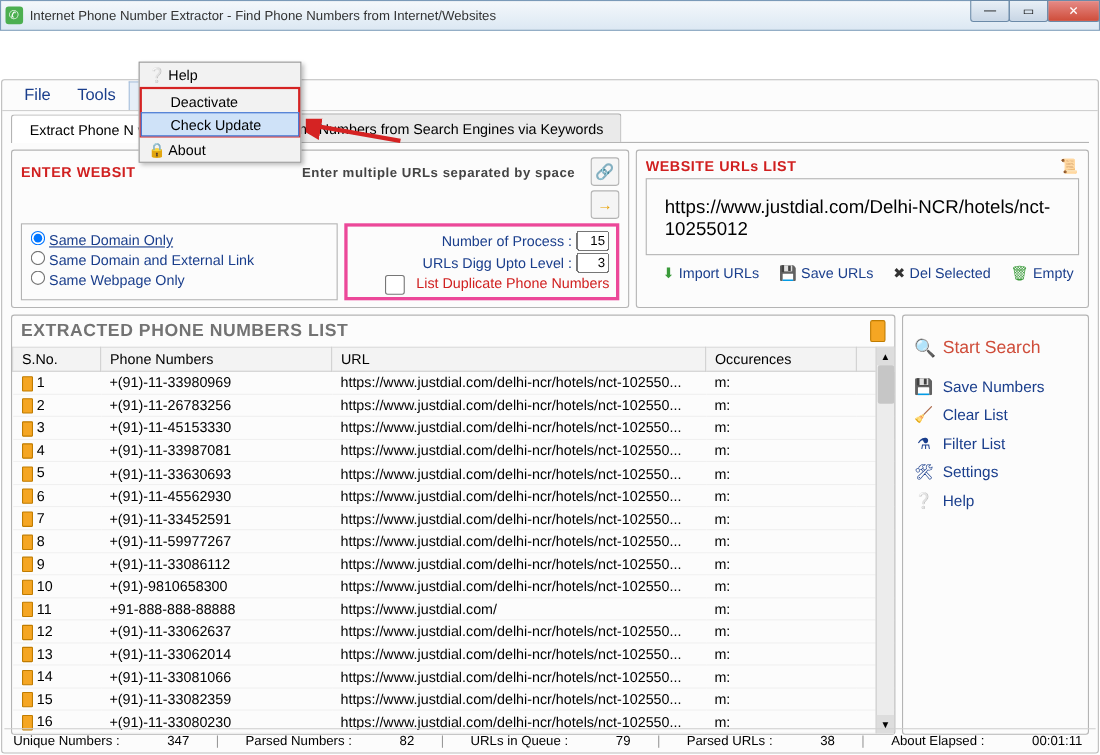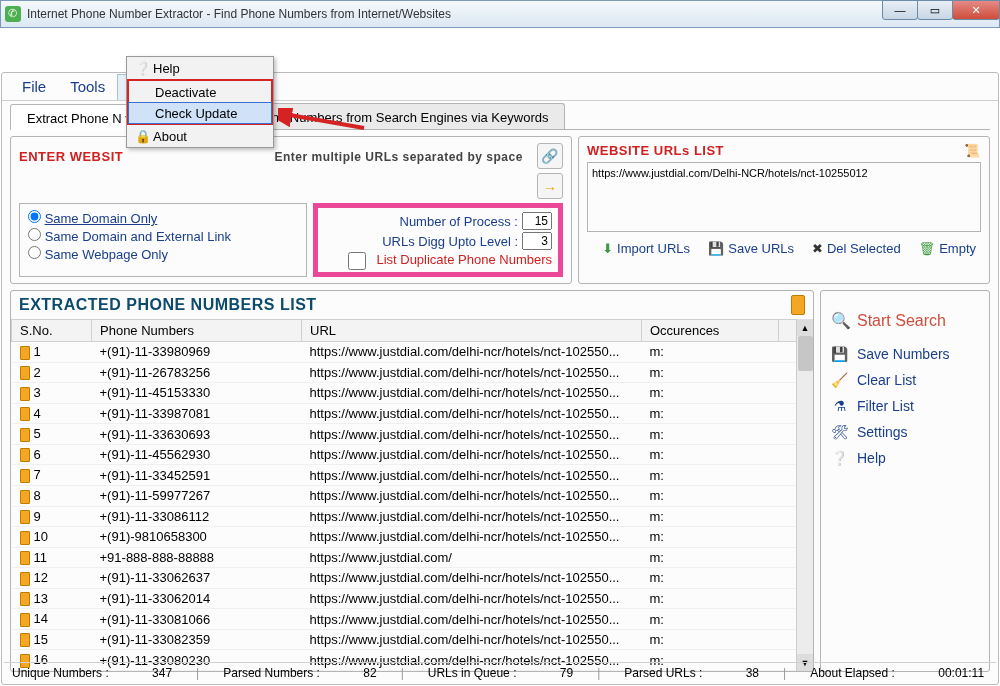--- a/index.html
+++ b/index.html
@@ -37,34 +37,34 @@
 
 .enter-panel { width: 562px; }
 .enter-panel .hint { color: #444; margin: 2px 0 6px 160px; font-size: 12px; }
 .enter-panel .url-input-row { display:flex; gap:4px; align-items:center; }
 .enter-panel input.url { flex: 1; height: 24px; border: 1px solid #b4b4b4; padding: 0 6px; visibility:hidden;}
 .icon-btn { width: 26px; height: 26px; border: 1px solid #b4b4b4; background: #f5f5f5; display:inline-flex; align-items:center; justify-content:center; font-size: 14px; border-radius:3px;}
 
 .opts-row { display: flex; margin-top: 4px; gap: 6px; }
 .opts-left { border: 1px solid #b4b4b4; flex: 1; padding: 4px 8px; font-size: 13px; }
 .opts-left label { display: block; color: #1a3e8c; margin: 2px 0; }
-.opts-right { border: 5px solid #ec4899; width: 250px; padding: 2px 6px; font-size: 13px; color: #1a3e8c; }
+.opts-right { border: 3px solid #ec4899; width: 250px; padding: 2px 6px; font-size: 13px; color: #1a3e8c; }
 .opts-right .orow { display: flex; justify-content: flex-end; align-items: center; margin: 2px 0; gap:4px;}
 .opts-right input { width: 30px; height: 18px; font-size: 12px; text-align:right; padding-right:2px;}
 .opts-right .dup { color: #d02020; display:flex; justify-content:flex-end; align-items:flex-start; gap:4px;}
 
 .urls-panel { flex: 1; }
-.urls-list { border: 1px solid #b4b4b4; height: 70px; padding: 4px; font-size: 11px; overflow: auto; }
+.urls-list { border: 1px solid #b4b4b4; height: 70px; padding: 16px; font-size: 17px; overflow: auto; }
 .url-actions { display: flex; justify-content: flex-end; gap: 8px; margin-top: 6px; font-size: 13px; color: #1a3e8c; }
 .url-actions .act { display: inline-flex; align-items: center; gap: 4px; border:1px solid transparent; padding:2px 4px; cursor:default;}
 .url-actions .act .ic { font-size: 13px; }
 
 .extracted-panel { margin: 6px 8px 0 8px; display: flex; gap: 6px; }
 .ext-left { flex: 1; border: 1px solid #b4b4b4; border-radius:3px; display:flex; flex-direction:column; }
-.ext-left .ptitle { color: #0c4a6e; padding: 4px 8px; font-weight: 600; letter-spacing: 0.5px; display:flex; justify-content:space-between; align-items:center;}
+.ext-left .ptitle { color: #737373; padding: 4px 8px; font-weight: 600; letter-spacing: 0.5px; display:flex; justify-content:space-between; align-items:center;}
 .phone-icon-badge{width:14px;height:20px;background:#f5a623;border:1px solid #c07c00;border-radius:2px;display:inline-block;position:relative;}
 .table-wrap { flex:1; overflow:hidden; position:relative;}
 table.res { width: 100%; border-collapse: collapse; font-size: 13px; }
 table.res th { text-align: left; font-weight: normal; background: #f3f3f3; border: 1px solid #d0d0d0; padding: 3px 8px; }
 table.res td { padding: 2px 8px; border-bottom: 1px solid #f0f0f0; white-space: nowrap; overflow:hidden; text-overflow:ellipsis;}
 table.res td.sno { width: 74px; }
 .row-icon { display:inline-block; width:10px; height:14px; background:#f5a623; border:1px solid #c07c00; border-radius:1px; margin-right:4px; vertical-align:middle;}
 .vscroll { position:absolute; right:0; top:0; bottom:0; width:17px; background:#ececec; border-left:1px solid #ccc;}
 .vscroll .up,.vscroll .dn{height:17px;background:#ddd;display:flex;align-items:center;justify-content:center;font-size:9px;}
 .vscroll .dn{position:absolute;bottom:0;width:100%;}

